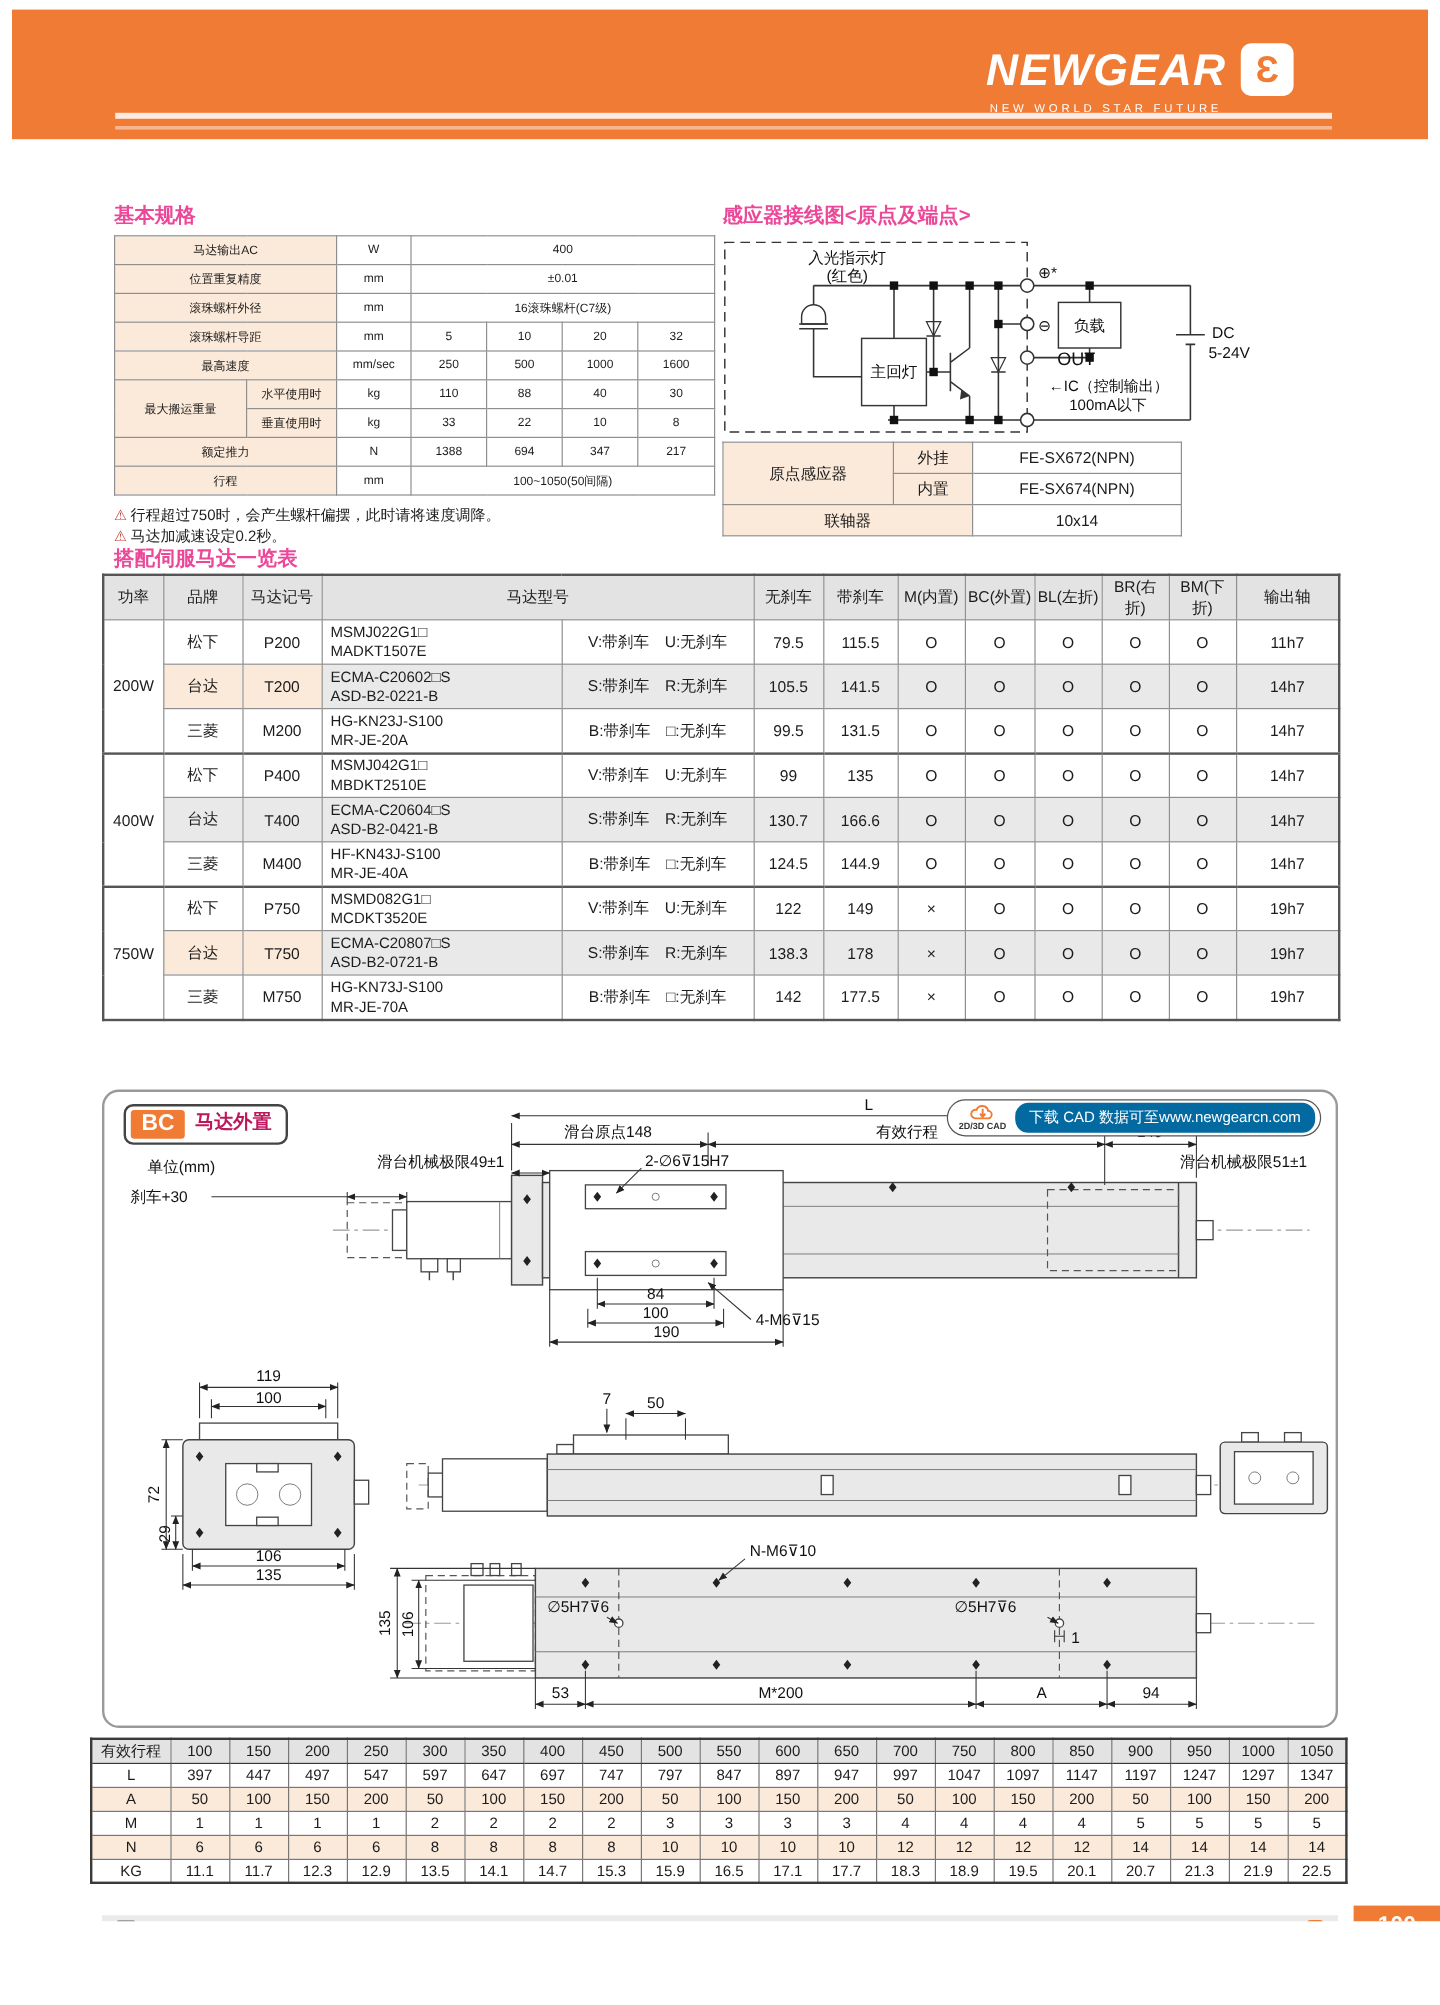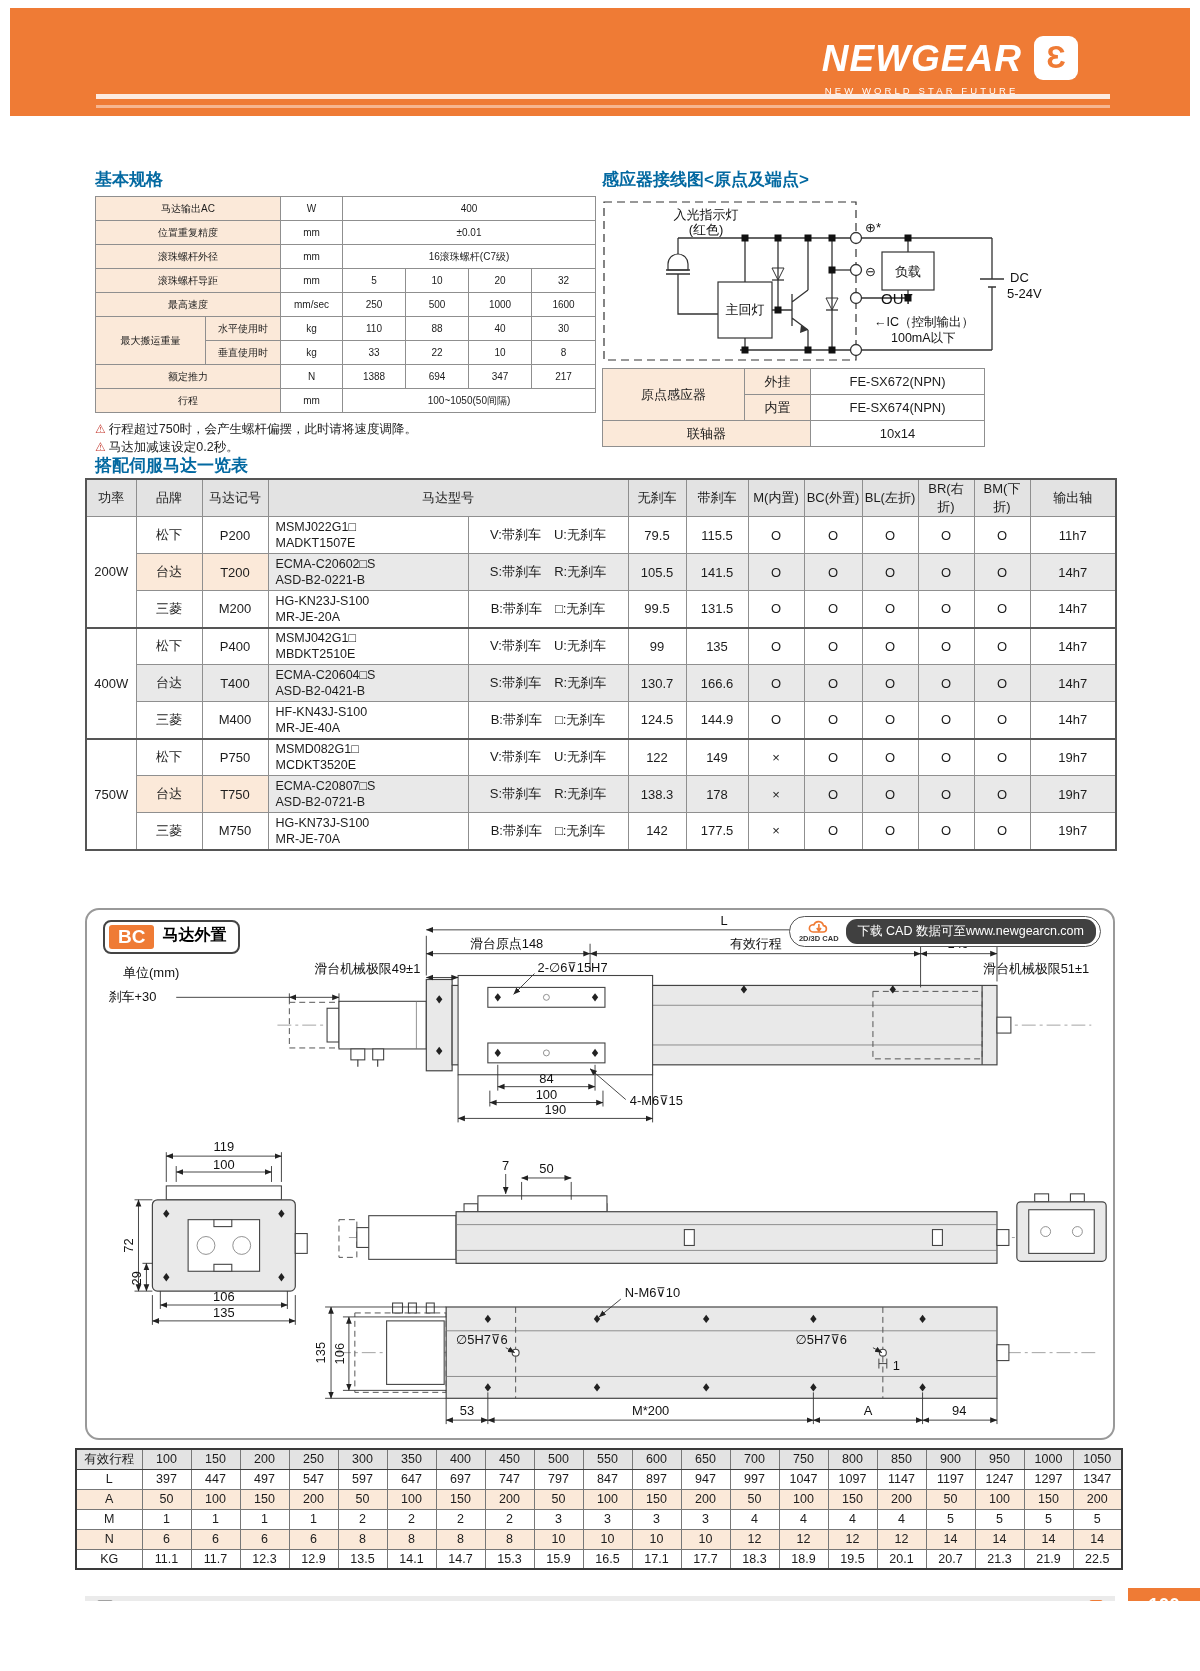--- a/index.html
+++ b/index.html
@@ -10,21 +10,21 @@
 .banner{position:absolute;left:10px;top:8px;width:1180px;height:108px;background:#ef7b35}
 .stripe{position:absolute;left:86px;right:80px;height:5px;background:rgba(255,255,255,.85)}
 .stripe.s2{bottom:8px;height:3px;background:rgba(255,255,255,.45)}
 .stripe.s1{bottom:17px}
 .logo{position:absolute;right:112px;top:28px}
 .logo-row{display:flex;align-items:center;gap:12px}
 .logo-text{color:#fff;font-size:37px;font-weight:bold;font-style:italic;letter-spacing:1px;line-height:1}
 .logo-glyph{width:44px;height:44px;background:#fff;border-radius:9px;display:flex;align-items:center;justify-content:center;color:#ef7b35;font-size:31px;font-weight:bold}
 .logo-tagline{color:#fff;font-size:9.5px;letter-spacing:3.1px;margin-top:5px;padding-left:3px}
 
-.sec-title{position:absolute;color:#0369a1;font-size:17px;font-weight:bold}
+.sec-title{position:absolute;color:#ec4899;font-size:17px;font-weight:bold}
 .notes{position:absolute;font-size:12.5px;line-height:18px;color:#222}
 .warn{color:#c43a2f;font-size:12px;margin-right:3px}
 
 table{border-collapse:collapse;table-layout:fixed}
 td{border:1px solid #8f8f8f;text-align:center;vertical-align:middle;font-weight:normal;overflow:hidden}
 .lbl{background:#fbe9d9}
 
 .spec{position:absolute;left:95px;top:196px;width:500px;font-size:10px;border:1.5px solid #777}
 .spec td{height:24px}
 
@@ -43,26 +43,26 @@
 
 .stroke{position:absolute;left:75px;top:1448px;width:1046px;font-size:12.5px;border:2px solid #3a3a3a}
 .stroke td{height:20px;border-color:#777}
 .stroke tr.hd td{background:#e3e3e3;border-bottom:1.6px solid #3a3a3a}
 .stroke tr.cr td{background:#fbe9d9}
 
 .dbox{position:absolute;left:85px;top:908px;width:1030px;height:532px;border:2px solid #999;border-radius:14px;background:#fff}
 .dbox svg.dsvg{position:absolute;left:0;top:0;width:100%;height:100%}
 .bc-badge{position:absolute;left:16px;top:10px;display:flex;align-items:flex-start;gap:8px;border:2px solid #444;border-radius:8px;padding:3px 12px 3px 4px;background:#fff}
 .bc-chip{background:#ef7b35;color:#fff;font-weight:bold;font-size:19px;padding:1px 9px;border-radius:3px}
-.bc-label{font-weight:bold;font-size:16px;color:#000000}
+.bc-label{font-weight:bold;font-size:16px;color:#be185d}
 .unit{position:absolute;left:36px;top:54px;font-size:13px;color:#111}
 .cad{position:absolute;right:12px;top:6px;display:flex;align-items:center;gap:7px;border:1.5px solid #555;border-radius:16px;background:#fff;padding:2px 4px 2px 9px}
 .cad-icon{display:flex;flex-direction:column;align-items:center;line-height:1}
 .cad-icon span{font-size:7.5px;font-weight:bold;color:#333;margin-top:1px}
-.cad-pill{background:#404040;color:#fff;font-size:12.5px;border-radius:11px;padding:4px 12px;white-space:nowrap}
+.cad-pill{background:#0369a1;color:#fff;font-size:12.5px;border-radius:11px;padding:4px 12px;white-space:nowrap}
 .dnote{position:absolute;left:20px;top:424px;width:215px;font-size:13.5px;line-height:22px;color:#111}
 
 svg{font-family:inherit}
 .geo{fill:#e9e9e9;stroke:#444;stroke-width:1.2}
 .geo2{fill:#fff;stroke:#444;stroke-width:1.1}
 .thin{stroke:#777;stroke-width:.8;fill:none}
 .ln{stroke:#444;stroke-width:1.2;fill:none}
 .dash{fill:none;stroke:#555;stroke-width:1;stroke-dasharray:6 4}
 .cl{stroke:#999;stroke-width:.9;fill:none;stroke-dasharray:14 4 3 4}
 .dim{stroke:#333;stroke-width:.9;fill:none}

